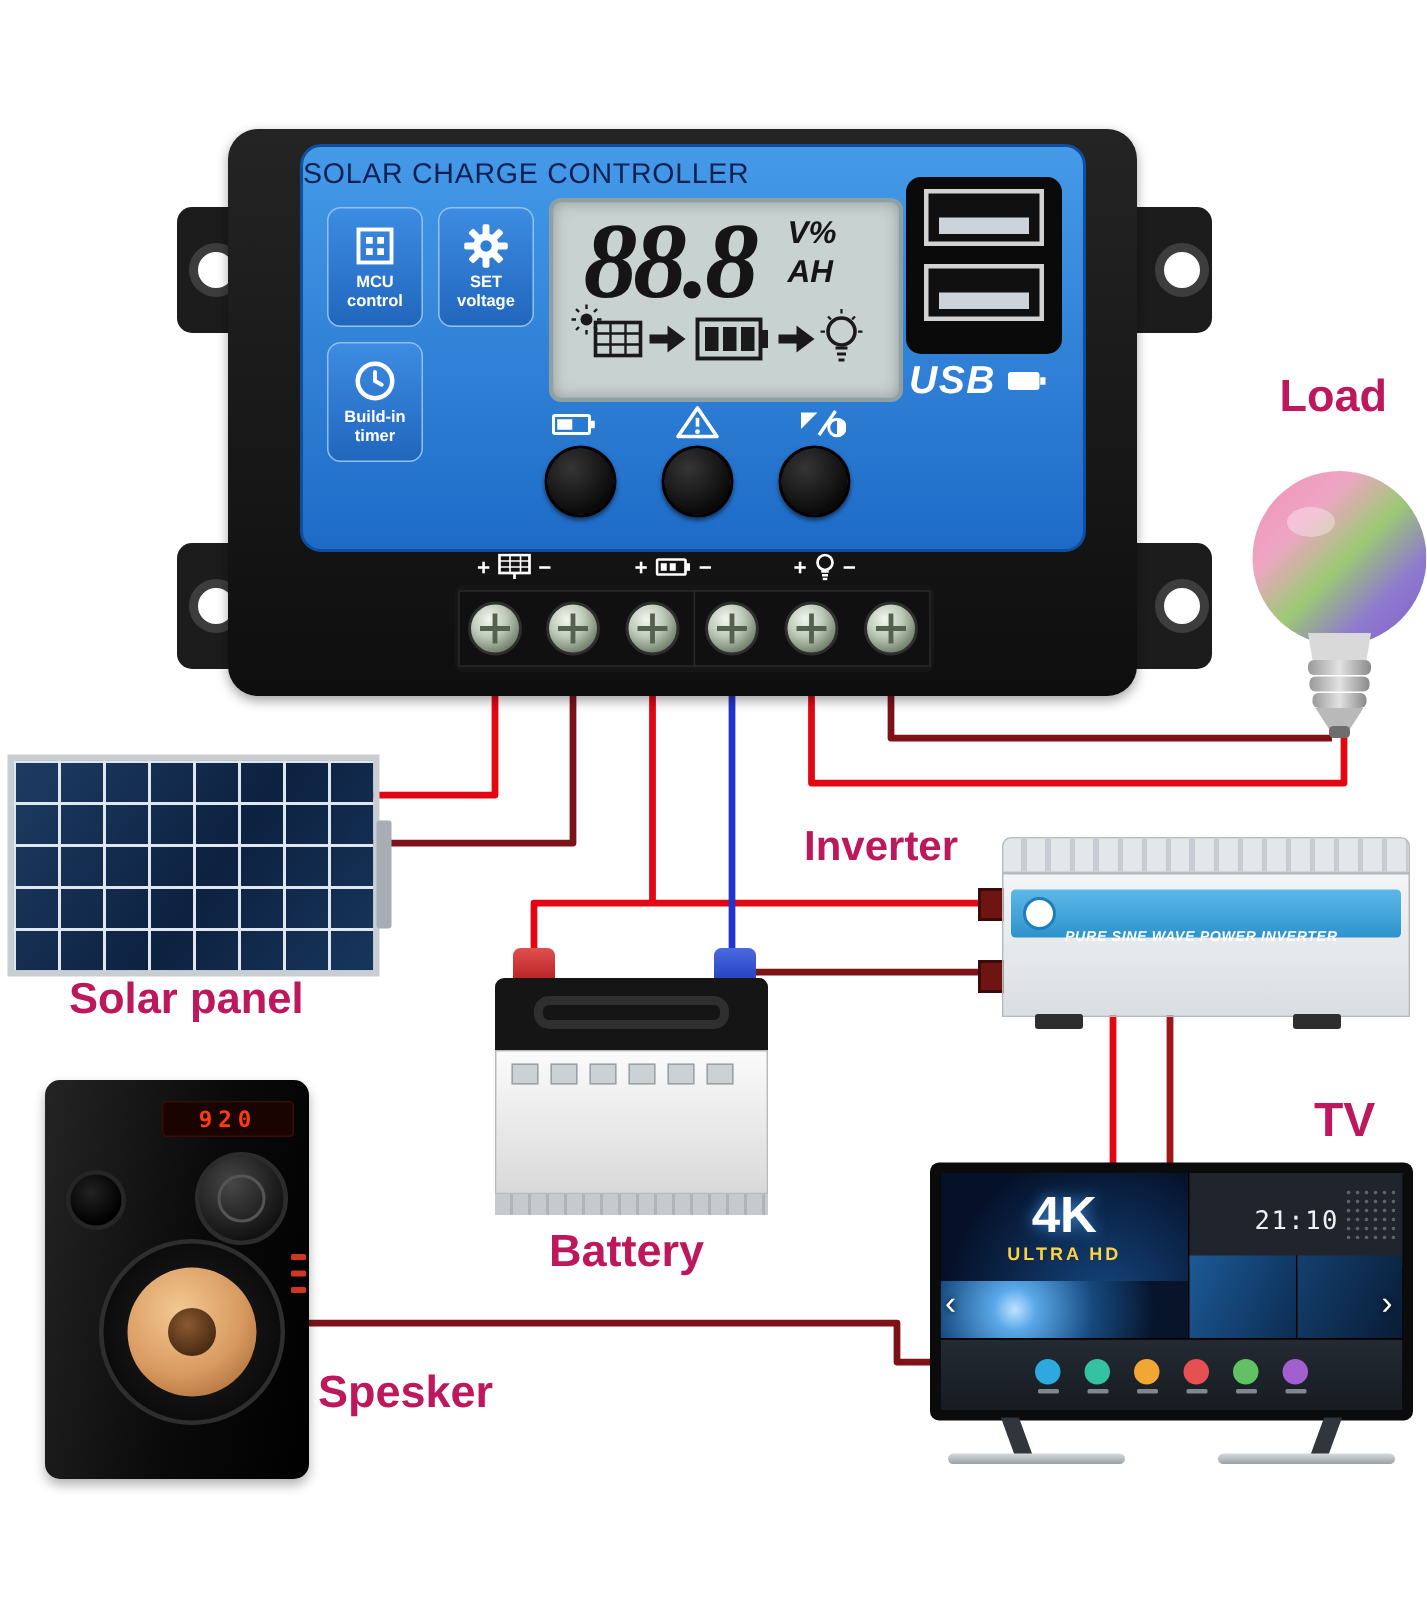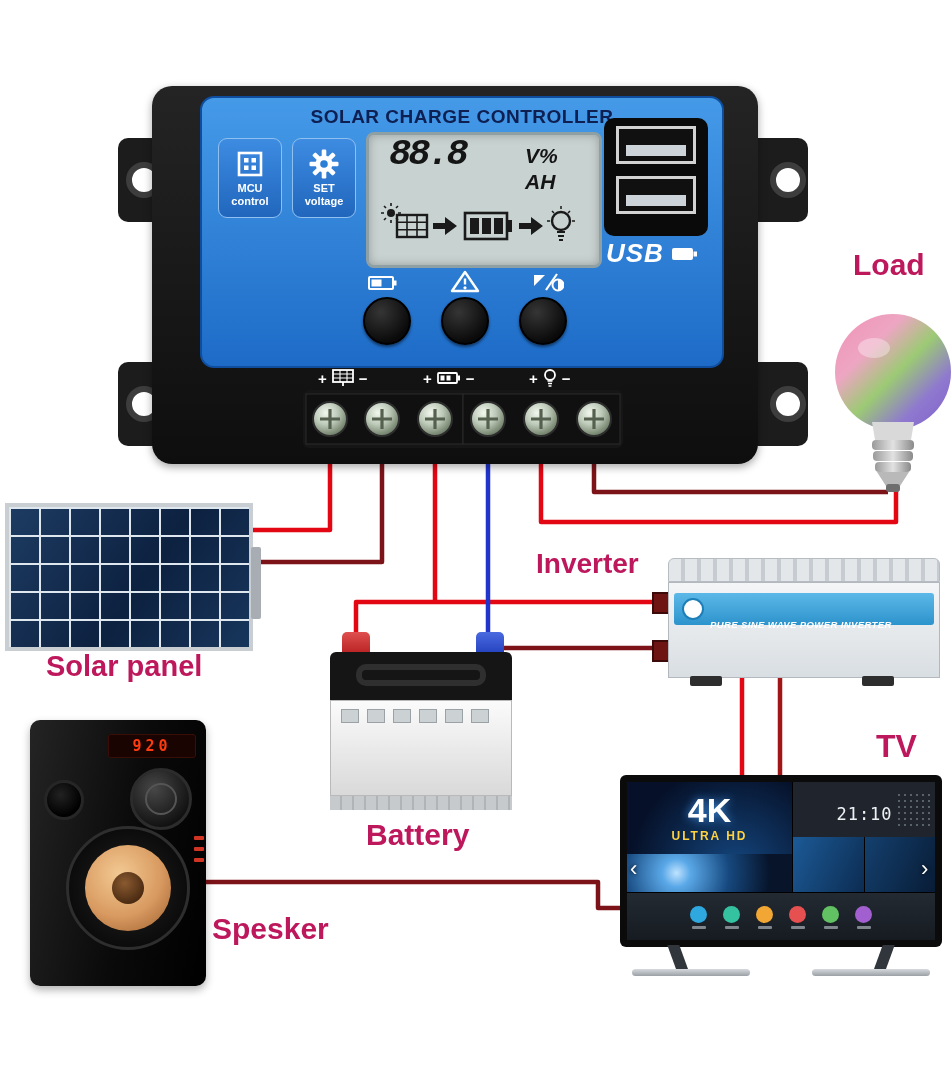--- a/index.html
+++ b/index.html
@@ -8,30 +8,30 @@
   
   .wires{position:absolute;left:0;top:0;z-index:1;}
   .wires polyline{fill:none;stroke-width:4.5;stroke-linejoin:round;stroke-linecap:butt;}
   
   .ear{position:absolute;z-index:2;background:#1c1c1c;border-radius:10px;}
   .ear-hole{position:absolute;width:24px;height:24px;border-radius:50%;background:#fff;border:6px solid #3d3d3d;}
   .controller-body{position:absolute;left:152px;top:86px;width:606px;height:378px;z-index:3;
        background:linear-gradient(180deg,#242424,#0e0e0e);border-radius:20px;box-shadow:0 3px 8px rgba(0,0,0,.35);}
   .blue-panel{position:absolute;left:48px;top:10px;width:520px;height:268px;
        background:linear-gradient(180deg,#459ae8,#1d6bc7);border:2px solid #0f4e9e;border-radius:14px;}
-  .panel-title{position:absolute;top:8px;left:0;width:100%;text-align:center;
-       font-size:19px;font-weight:bold;color:#0e1f52;letter-spacing:.5px;}
+  .panel-title{position:absolute;top:8px;left:0;width:100%;text-align:left;
+       font-size:19px;font-weight:normal;color:#0e1f52;letter-spacing:.5px;}
   .feat{position:absolute;width:62px;height:78px;background:linear-gradient(180deg,#3d8ce2,#2166bd);
        border:1px solid #8fc0f0;border-radius:9px;display:flex;flex-direction:column;align-items:center;
        justify-content:center;gap:3px;}
   .flabel{font-size:11px;font-weight:bold;color:#fff;text-align:center;line-height:1.15;width:58px;}
   .lcd{position:absolute;left:164px;top:34px;width:230px;height:130px;background:#c8d2d1;border-radius:8px;
        border:3px solid #8fa0a4;box-shadow:inset 0 0 10px rgba(0,0,0,.25);box-sizing:content-box;}
-  .lcd-digits{position:absolute;left:20px;top:-2px;font-family:Liberation Mono, monospace;font-style:italic;
-       font-weight:bold;font-size:37px;color:#151515;letter-spacing:-3px;}
+  .lcd-digits{position:absolute;left:20px;top:-2px;font-family:Liberation Serif, serif;font-style:italic;
+       font-weight:bold;font-size:72px;color:#151515;letter-spacing:-3px;}
   .lcd-units{position:absolute;left:156px;top:8px;font-weight:bold;font-style:italic;font-size:21px;
        color:#151515;line-height:26px;}
   .usb-block{position:absolute;left:402px;top:20px;width:104px;height:118px;background:#0a0a0a;border-radius:10px;}
   .usb-port{position:absolute;left:12px;width:80px;height:38px;background:#101010;border:3px solid #d2d2d2;box-sizing:border-box;}
   .usb-port::after{content:"";position:absolute;left:7px;right:7px;bottom:5px;height:11px;background:#ccd3d9;}
   .usb-label{position:absolute;left:404px;top:140px;display:flex;align-items:center;gap:7px;color:#fff;
        font-weight:bold;font-style:italic;font-size:26px;letter-spacing:1px;}
   .rbtn{position:absolute;width:44px;height:44px;border-radius:50%;border:2px solid #000;
        background:radial-gradient(circle at 36% 30%,#353535,#0a0a0a 72%);box-shadow:0 2px 3px rgba(0,0,0,.5);}
   .tlabel{position:absolute;top:282px;display:flex;align-items:center;gap:5px;color:#fff;font-weight:bold;font-size:15px;height:20px;}
@@ -172,20 +172,27 @@
             <rect x="12.7" y="0.5" width="4.6" height="7.5" rx="1.2" transform="rotate(225 15 15)"></rect>
             <rect x="12.7" y="0.5" width="4.6" height="7.5" rx="1.2" transform="rotate(270 15 15)"></rect>
             <rect x="12.7" y="0.5" width="4.6" height="7.5" rx="1.2" transform="rotate(315 15 15)"></rect>
           </g>
           <circle cx="15" cy="15" r="8.5" fill="#fff"></circle>
           <circle cx="15" cy="15" r="3.8" fill="#2b7fd6"></circle>
         </svg>
         <div class="flabel">SET voltage</div>
       </div>
 
+      <div class="feat" style="left:16px;top:130px;">
+        <svg width="30" height="30" viewBox="0 0 30 30">
+          <circle cx="15" cy="15" r="11.5" fill="none" stroke="#fff" stroke-width="3"></circle>
+          <path d="M15 9 V15 L19.5 17.5" stroke="#fff" stroke-width="2.6" fill="none" stroke-linecap="round"></path>
+        </svg>
+        <div class="flabel">Build-in timer</div>
+      </div>
 
 
       <div class="lcd">
         <div class="lcd-digits">88.8</div>
         <div class="lcd-units">
           <div>V%</div>
           <div>AH</div>
         </div>
         <svg style="position:absolute;left:8px;top:66px;" width="214" height="48" viewBox="0 0 210 48">
           <g>

